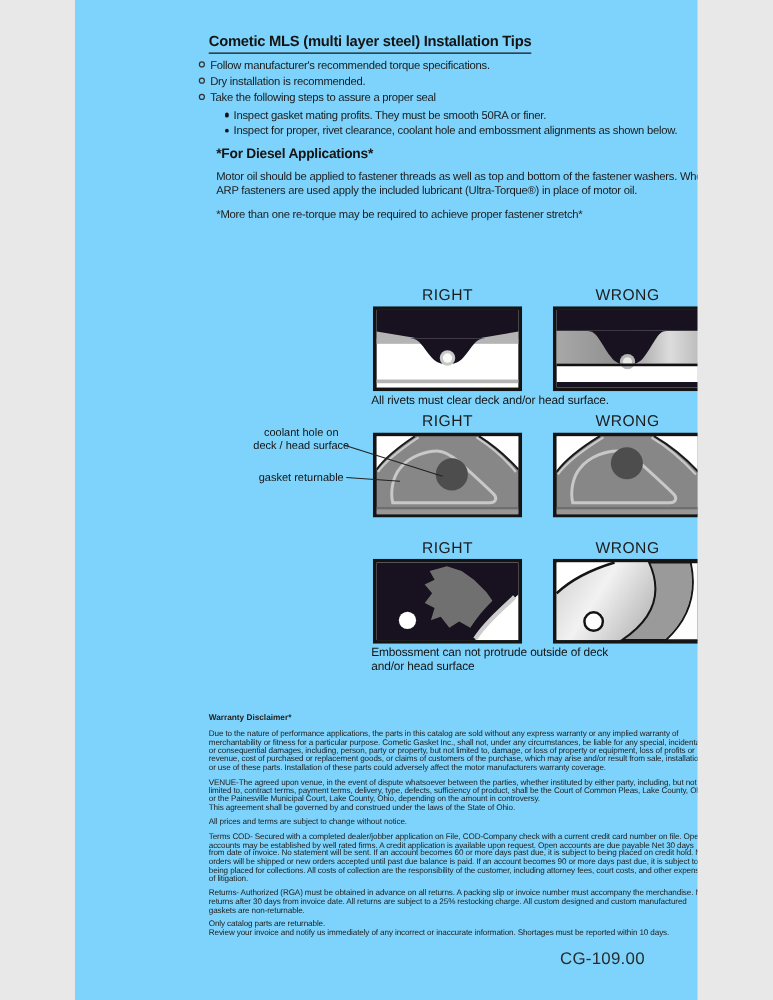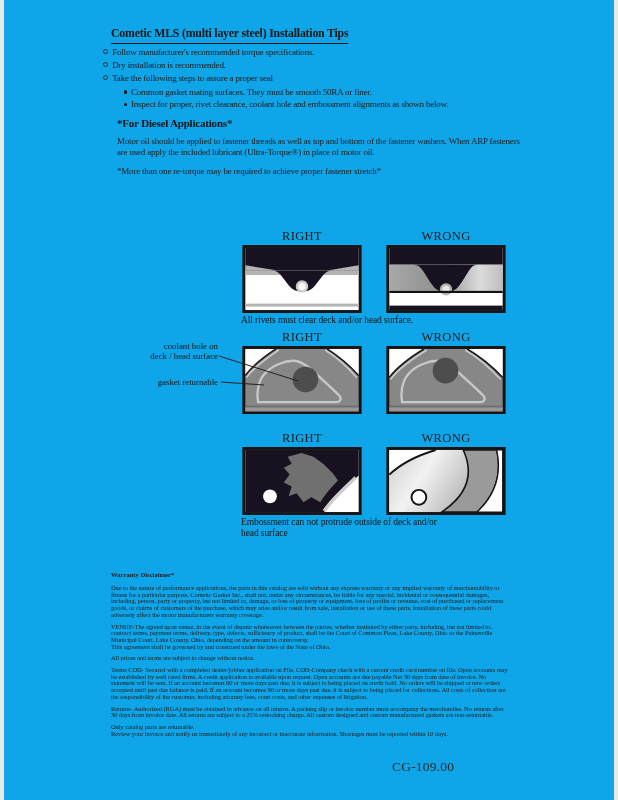--- a/index.html
+++ b/index.html
@@ -1,18 +1,18 @@
 <!DOCTYPE html>
 <html><head>
 <meta charset="utf-8">
 <style>
   html,body{margin:0;padding:0;background:#e8e8e8;}
   #page{
-    position:relative;width:610px;height:800px;background:#0ea5e9;margin:0 auto;
-    font-family:Liberation Serif, serif;color:#1a1a1a;overflow:hidden;
+    position:relative;width:498px;height:800px;background:#7dd3fc;margin:0 auto;
+    font-family:Liberation Sans, sans-serif;color:#1a1a1a;overflow:hidden;
   }
   
   .title{
     position:absolute;left:107px;top:26px;font-size:11.8px;font-weight:bold;letter-spacing:-0.2px;
     color:#141414;border-bottom:1.4px solid #141414;padding-bottom:2px;
   }
   .bullets{position:absolute;left:99px;top:46px;width:430px;font-size:9px;letter-spacing:-0.2px;}
   .bullet{line-height:13.2px;white-space:nowrap;}
   .subbullet{line-height:12.6px;margin-left:21px;white-space:nowrap;}
   .b-dot{display:inline-block;width:3.2px;height:3.2px;border:1px solid #333;border-radius:50%;margin-right:4px;vertical-align:1px;}
@@ -20,21 +20,21 @@
   .diesel{position:absolute;left:113px;top:117px;width:408px;}
   .diesel-h{font-size:11px;font-weight:bold;letter-spacing:-0.2px;color:#141414;margin:0 0 7px 0;}
   .para{font-size:9px;letter-spacing:-0.2px;line-height:10.8px;margin:0 0 8.5px 0;color:#1c1c1c;}
   
   .fig-row{position:absolute;left:0;width:618px;}
   .fig-pair{display:flex;gap:22px;margin-left:237px;}
   .fig-col{display:flex;flex-direction:column;width:122px;}
   .fig-label{width:122px;text-align:center;font-size:12.5px;letter-spacing:0.4px;color:#1c1c1c;height:16px;line-height:14px;}
   .fig-caption{margin-left:237px;margin-top:2px;font-size:9.5px;letter-spacing:-0.1px;line-height:11px;color:#141414;width:250px;}
   .fig-caption.narrow{width:215px;}
-  .ann{position:absolute;left:116px;top:11px;width:98px;text-align:right;font-size:8.8px;line-height:10px;color:#141414;}
+  .ann{position:absolute;left:132px;top:11px;width:98px;text-align:center;font-size:8.8px;line-height:10px;color:#141414;}
   .ann .gap{height:16px;}
   .leader{position:absolute;left:0;top:0;pointer-events:none;}
   
   .warranty{position:absolute;left:107px;top:571px;width:400px;color:#222;}
   .w-h{font-size:6.6px;font-weight:bold;margin:0 0 7px 0;}
   .wp{font-size:6.5px;letter-spacing:-0.1px;line-height:6.7px;margin:0 0 5px 0;}
   .wp.tight{margin-bottom:0;}
   .code{position:absolute;left:388px;top:759px;font-size:13.5px;letter-spacing:0.2px;color:#2b2b2b;}
   svg{display:block;}
 </style>
@@ -42,21 +42,21 @@
 <body>
 
 <div id="page">
 
   <div class="title">Cometic MLS (multi layer steel) Installation Tips</div>
 
   <div class="bullets">
     <div class="bullet"><span class="b-dot"></span><span>Follow manufacturer's recommended torque specifications.</span></div>
     <div class="bullet"><span class="b-dot"></span><span>Dry installation is recommended.</span></div>
     <div class="bullet"><span class="b-dot"></span><span>Take the following steps to assure a proper seal</span></div>
-    <div class="subbullet"><span class="sb-dot"></span><span>Common gasket mating surfaces.  They must be smooth 50RA or finer.</span></div>
+    <div class="subbullet"><span class="sb-dot"></span><span>Inspect gasket mating profits.  They must be smooth 50RA or finer.</span></div>
     <div class="subbullet"><span class="sb-dot"></span><span>Inspect for proper, rivet clearance, coolant hole and embossment alignments as shown below.</span></div>
   </div>
 
   <div class="diesel">
     <div class="diesel-h">*For Diesel Applications*</div>
     <p class="para">Motor oil should be applied to fastener threads as well as top and bottom of the fastener washers. When ARP fasteners are used apply the included lubricant (Ultra-Torque®) in place of motor oil.</p>
     <p class="para">*More than one re-torque may be required to achieve proper fastener stretch*</p>
   </div>
 
   <div class="fig-row" style="top:229px">

